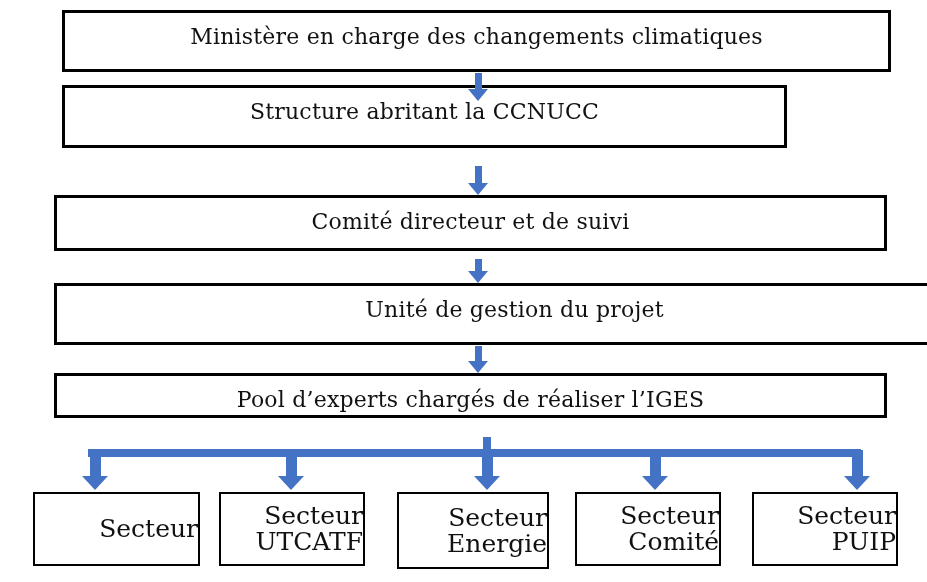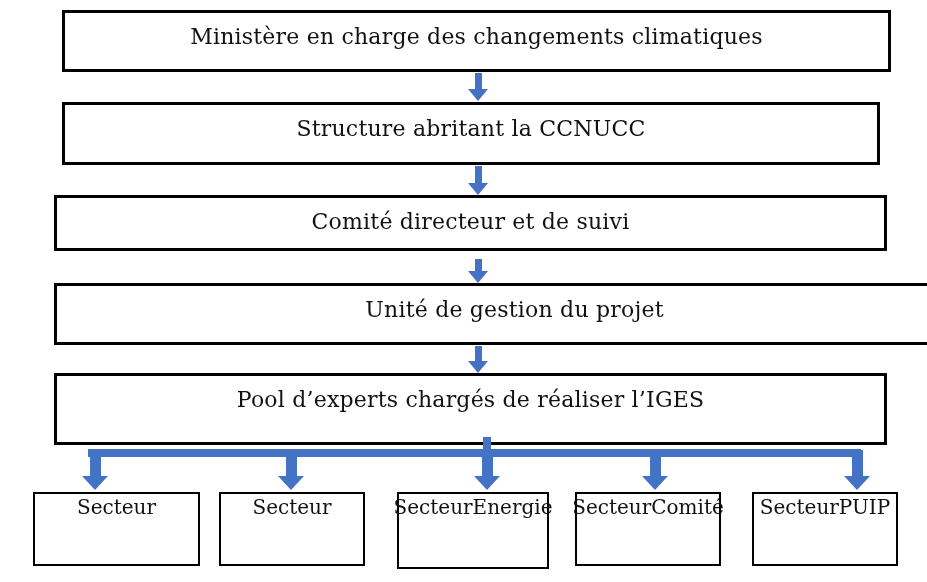--- a/index.html
+++ b/index.html
@@ -31,37 +31,37 @@
     justify-content: center;
     align-items: flex-start;
     padding-top: 11px;
     font-size: 22px;
     line-height: 26px;
     color: var(--text-color);
     letter-spacing: 0.2px;
     text-align: center;
   }
   #lv0 { left: 62px;  top: 10px;  width: 829px; height: 62px; }
-  #lv1 { left: 62px;  top: 102px; width: 818px; height: 63px; }
+  #lv1 { left: 62px;  top: 85px; width: 725px; height: 63px; }
   #lv2 { left: 54px;  top: 195px; width: 833px; height: 56px; }
   #lv3 { left: 54px;  top: 283px; width: 921px; height: 62px; }
-  #lv4 { left: 54px;  top: 373px; width: 833px; height: 72px; }
+  #lv4 { left: 54px;  top: 373px; width: 833px; height: 45px; }
 
   
   .sector-box {
     position: absolute;
     top: 492px;
     height: 74px;
     border: 2.5px solid var(--border-color);
     background: var(--bg-color);
     display: flex;
-    flex-direction: row;
+    flex-direction: column;
     justify-content: center;
-    align-items: flex-start;
-    font-size: 20px;
+    align-items: flex-end;
+    font-size: 25px;
     line-height: 26px;
     color: var(--text-color);
     text-align: center;
   }
   #sec0 { left: 33px;  width: 167px; }
   #sec1 { left: 219px; width: 146px; }
   #sec2 { left: 397px; width: 152px; height: 77px; }
   #sec3 { left: 575px; width: 146px; }
   #sec4 { left: 752px; width: 146px; }
 
@@ -185,20 +185,21 @@
   <div class="arrow-stub" id="s4">
     <div class="shaft"></div>
     <div class="head"></div>
   </div>
 
   <div class="sector-box" id="sec0">
     <span>Secteur</span>
   </div>
   <div class="sector-box" id="sec1">
     <span>Secteur</span>
+    <span>UTCATF</span>
   </div>
   <div class="sector-box" id="sec2">
     <span>Secteur</span>
     <span>Energie</span>
   </div>
   <div class="sector-box" id="sec3">
     <span>Secteur</span>
     <span>Comité</span>
   </div>
   <div class="sector-box" id="sec4">

